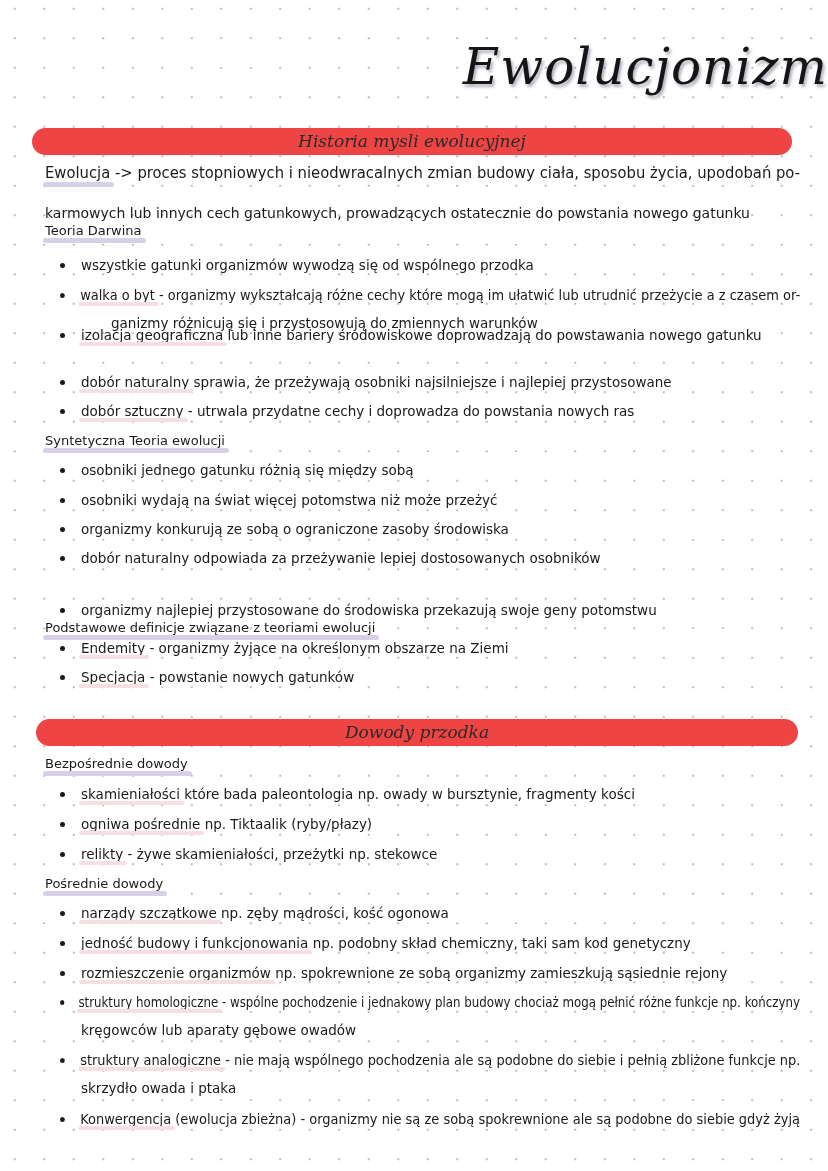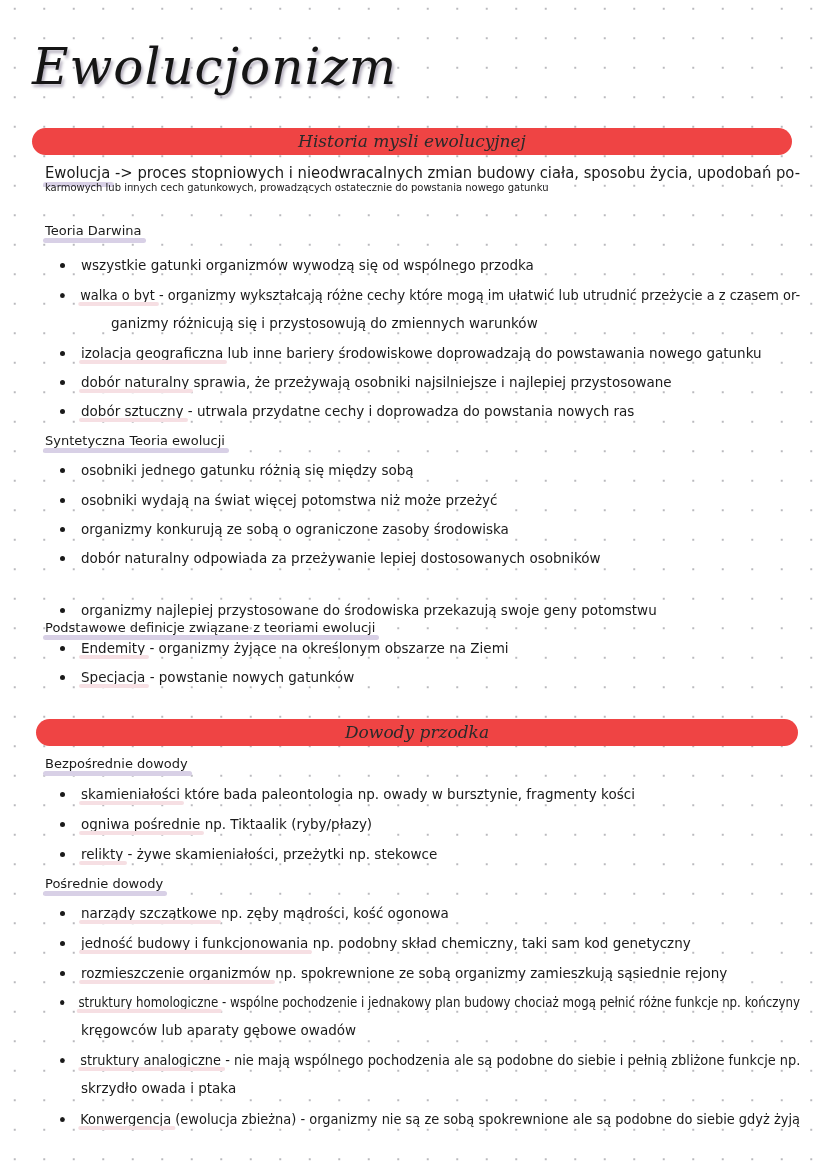--- a/index.html
+++ b/index.html
@@ -7,21 +7,21 @@
     width: 828px; height: 1171px; overflow: hidden; position: relative;
     background-color: #ffffff;
     background-image: radial-gradient(circle, #b9b9bd 0.9px, transparent 1.3px);
     background-size: 29.5px 29.5px;
     background-position: 29.5px 23.5px;
     font-family: "DejaVu Sans", sans-serif;
     color: #141414;
   }
   .page { position: absolute; inset: 0; }
   .title {
-    position: absolute; left: 0; right: 0; top: 38px; text-align: left;
+    position: absolute; left: 0; right: 0; top: 38px; text-align: right;
     font-family: "DejaVu Serif", serif; font-style: italic;
     font-size: 50px; letter-spacing: 1px; color: #151515;
     text-shadow: 2px 3px 3px rgba(90,80,110,0.45);
     padding-left: 32px;
   }
   .banner {
     position: absolute; height: 27px; border-radius: 14px;
     background: #ef4444; text-align: center;
     font-family: "DejaVu Serif", serif; font-style: italic;
     font-size: 17px; line-height: 27px; color: #2a2a2a;
@@ -54,34 +54,34 @@
 
 <div class="page">
 
   <div class="title">Ewolucjonizm</div>
 
   <div class="banner b1">Historia mysli ewolucyjnej</div>
 
   <div class="line" style="left: 45px; top: 162px; font-size: 15px; transform: scaleX(0.986);">
     <span class="hl">Ewolucja</span><span> -&gt; proces stopniowych i nieodwracalnych zmian budowy ciała, sposobu życia, upodobań po-</span>
   </div>
-  <div class="line" style="left: 45px; top: 177px; font-size: 10px; transform: scaleX(0.999);">karmowych lub innych cech gatunkowych, prowadzących ostatecznie do powstania nowego gatunku</div>
+  <div class="line" style="left: 45px; top: 202px; font-size: 14px; transform: scaleX(0.999);">karmowych lub innych cech gatunkowych, prowadzących ostatecznie do powstania nowego gatunku</div>
 
   <div class="line heading" style="left:45px; top:220px;">
     <span class="hl">Teoria Darwina</span>
   </div>
 
   <div class="line" style="left:60px; top:254px;">
     <span class="bullet"></span><span>wszystkie gatunki organizmów wywodzą się od wspólnego przodka</span>
   </div>
   <div class="line" style="left: 60px; top: 284px; transform: scaleX(0.961);">
     <span class="bullet"></span><span class="hl pink">walka o byt</span><span> - organizmy wykształcają różne cechy które mogą im ułatwić lub utrudnić przeżycie a z czasem or-</span>
   </div>
   <div class="line" style="left:81px; top:312px;margin-left:30px;">ganizmy różnicują się i przystosowują do zmiennych warunków</div>
-  <div class="line" style="left:60px; top:342px;">
+  <div class="line" style="left:60px; top:324px;">
     <span class="bullet"></span><span class="hl pink">izolacja geograficzna</span><span> lub inne bariery środowiskowe doprowadzają do powstawania nowego gatunku</span>
   </div>
   <div class="line" style="left:60px; top:371px;text-align:right;">
     <span class="bullet"></span><span class="hl pink">dobór naturalny</span><span> sprawia, że przeżywają osobniki najsilniejsze i najlepiej przystosowane</span>
   </div>
   <div class="line" style="left:60px; top:400px;">
     <span class="bullet"></span><span class="hl pink">dobór sztuczny</span><span> - utrwala przydatne cechy i doprowadza do powstania nowych ras</span>
   </div>
 
   <div class="line heading" style="left:45px; top:430px;">

